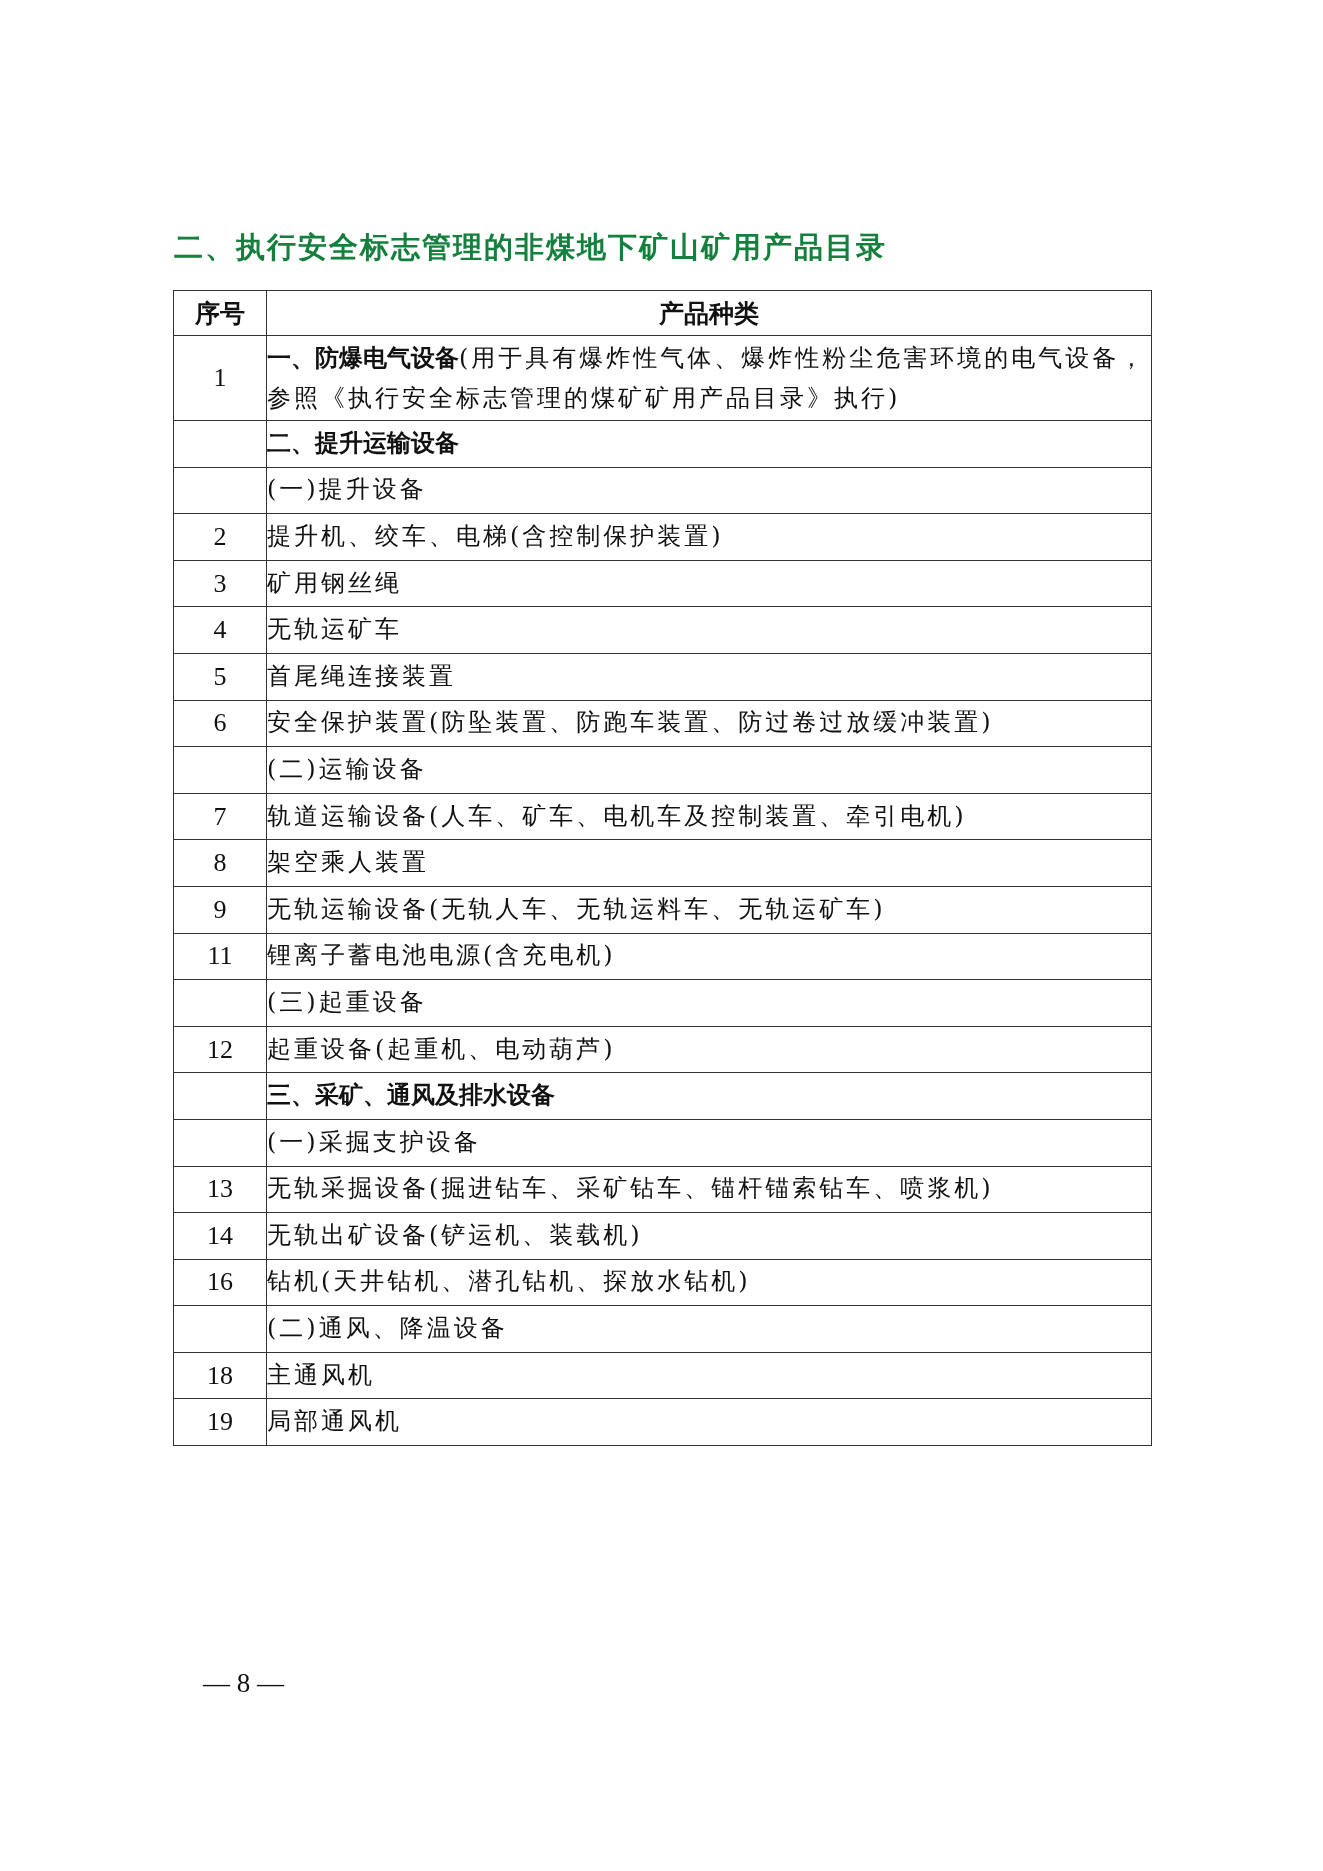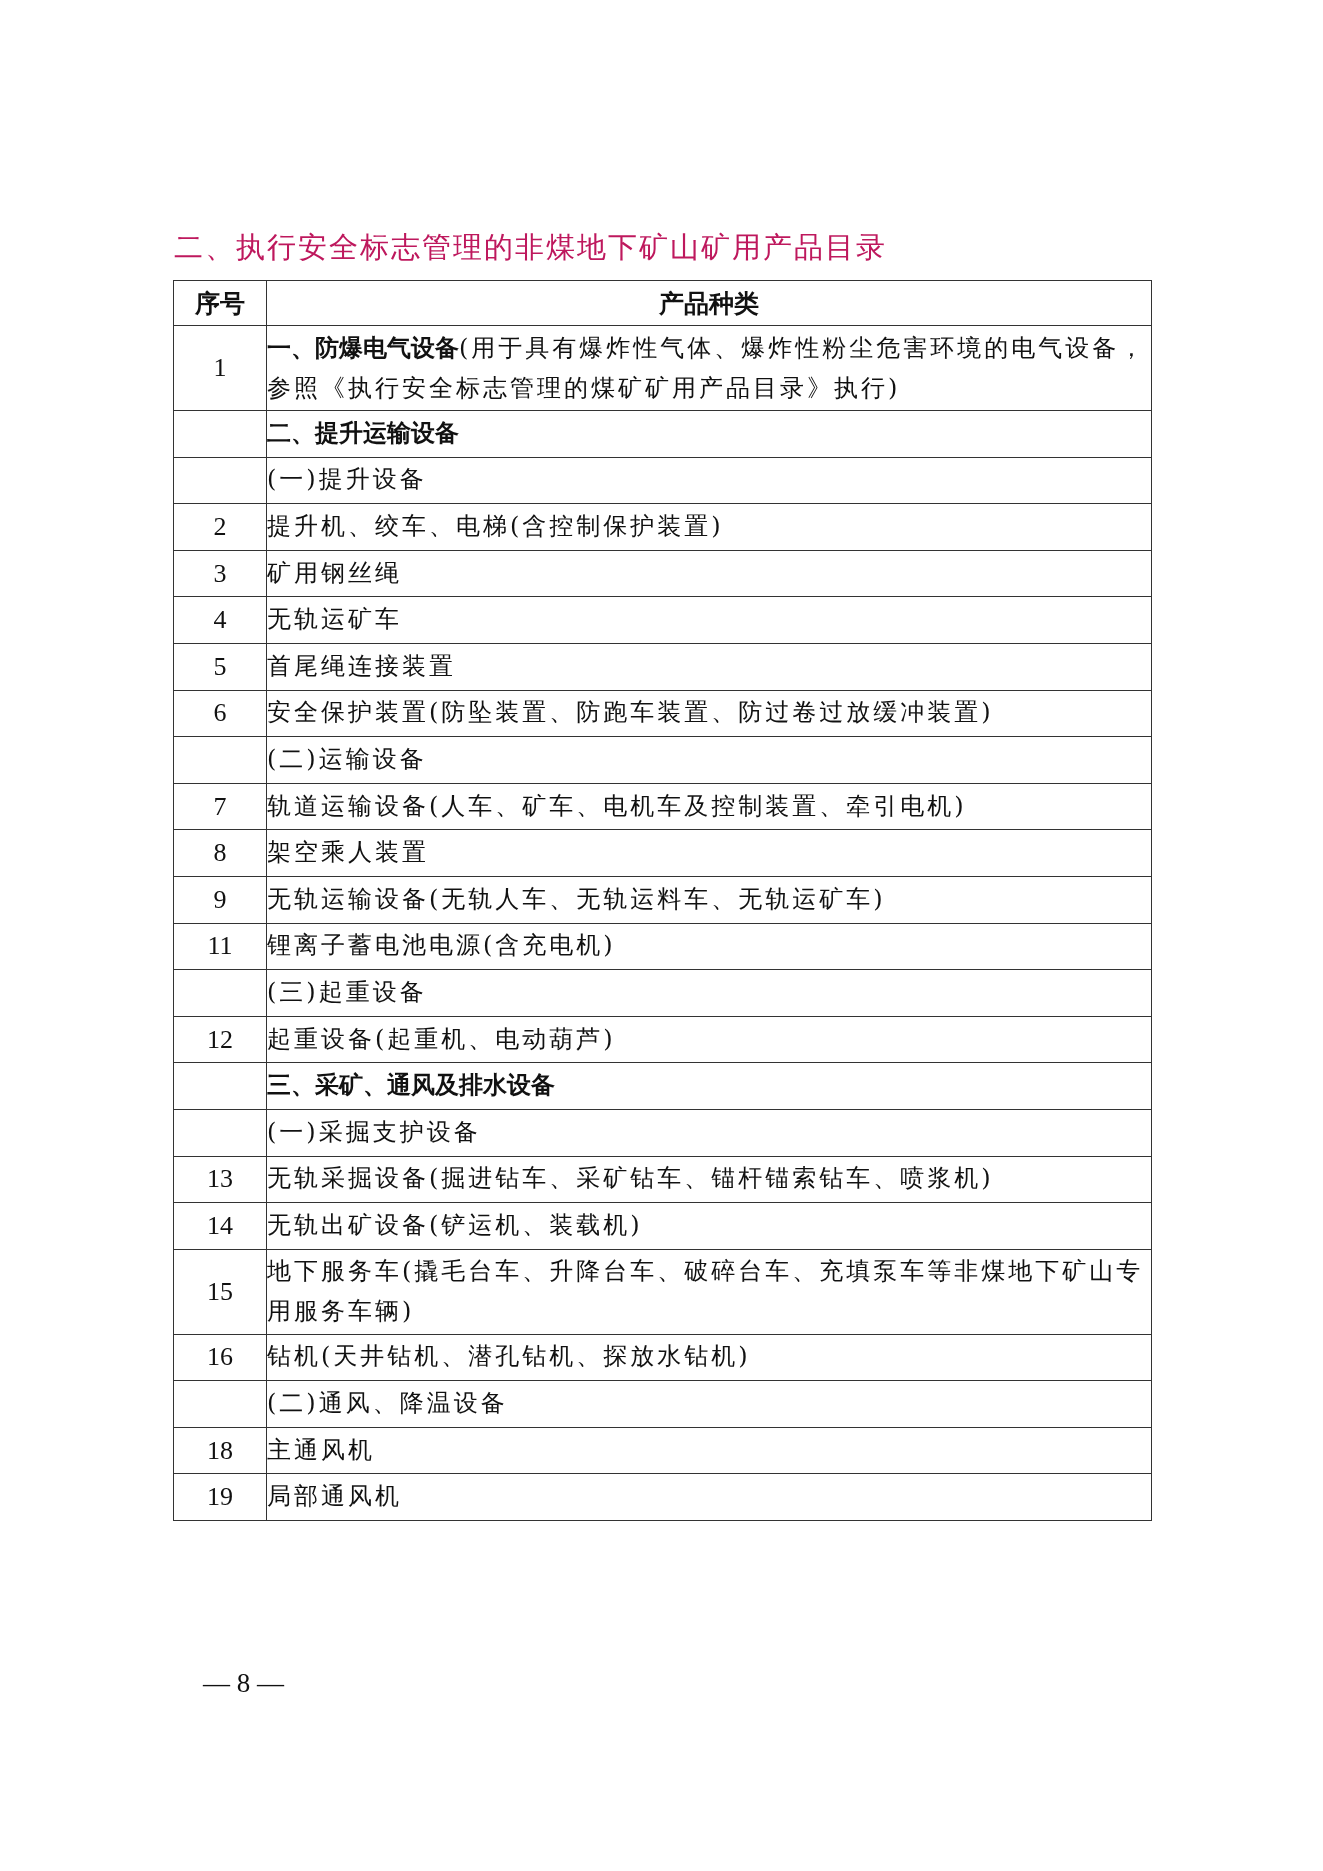--- a/index.html
+++ b/index.html
@@ -1,20 +1,20 @@
 <!DOCTYPE html>
 <html><head>
 <meta charset="utf-8">
 <style>
   html, body { margin:0; padding:0; background:#ffffff; }
   body { width:1323px; height:1871px; position:relative; overflow:hidden;
          font-family: "DejaVu Serif", "Liberation Serif", serif; color:#111; }
   .title { position:absolute; left:174px; top:228px; font-size:29px; letter-spacing:2px;
-           font-weight:normal; color:#be185d; white-space:nowrap; }
-  table.catalog { position:absolute; left:173px; top:280px; width:978px;
+           font-weight:bold; color:#15803d; white-space:nowrap; }
+  table.catalog { position:absolute; left:173px; top:290px; width:978px;
                   border-collapse:collapse; table-layout:fixed;border-radius:31px; }
   table.catalog td, table.catalog th { border:1.5px solid #333; padding:0; }
   table.catalog col.c1 { width:93px; }
   table.catalog col.c2 { width:885px; }
   th { height:44px; font-family:"DejaVu Sans", sans-serif; font-size:25px; font-weight:bold;
        text-align:center; vertical-align:middle; }
   td { height:45.6px; font-size:24px; vertical-align:middle; }
   td.num { text-align:center; font-family:"Liberation Serif", serif; font-size:26px; }
   td.name { padding-left:12px; padding-right:10px; letter-spacing:3px; line-height:39px; white-space:nowrap; }
   td.name.wrap { white-space:normal; }
@@ -109,24 +109,20 @@
         <td class="name"><span class="bold"></span><span>(一)采掘支护设备</span></td>
       </tr>
       <tr>
         <td class="num">13</td>
         <td class="name"><span class="bold"></span><span>无轨采掘设备(掘进钻车、采矿钻车、锚杆锚索钻车、喷浆机)</span></td>
       </tr>
       <tr>
         <td class="num">14</td>
         <td class="name"><span class="bold"></span><span>无轨出矿设备(铲运机、装载机)</span></td>
       </tr>
-      <tr class="tall">
-        <td class="num">15</td>
-        <td class="name wrap"><span class="bold"></span><span>地下服务车(撬毛台车、升降台车、破碎台车、充填泵车等非煤地下矿山专用服务车辆)</span></td>
-      </tr>
       <tr>
         <td class="num">16</td>
         <td class="name"><span class="bold"></span><span>钻机(天井钻机、潜孔钻机、探放水钻机)</span></td>
       </tr>
       <tr>
         <td class="num"></td>
         <td class="name"><span class="bold"></span><span>(二)通风、降温设备</span></td>
       </tr>
       <tr>
         <td class="num">18</td>

